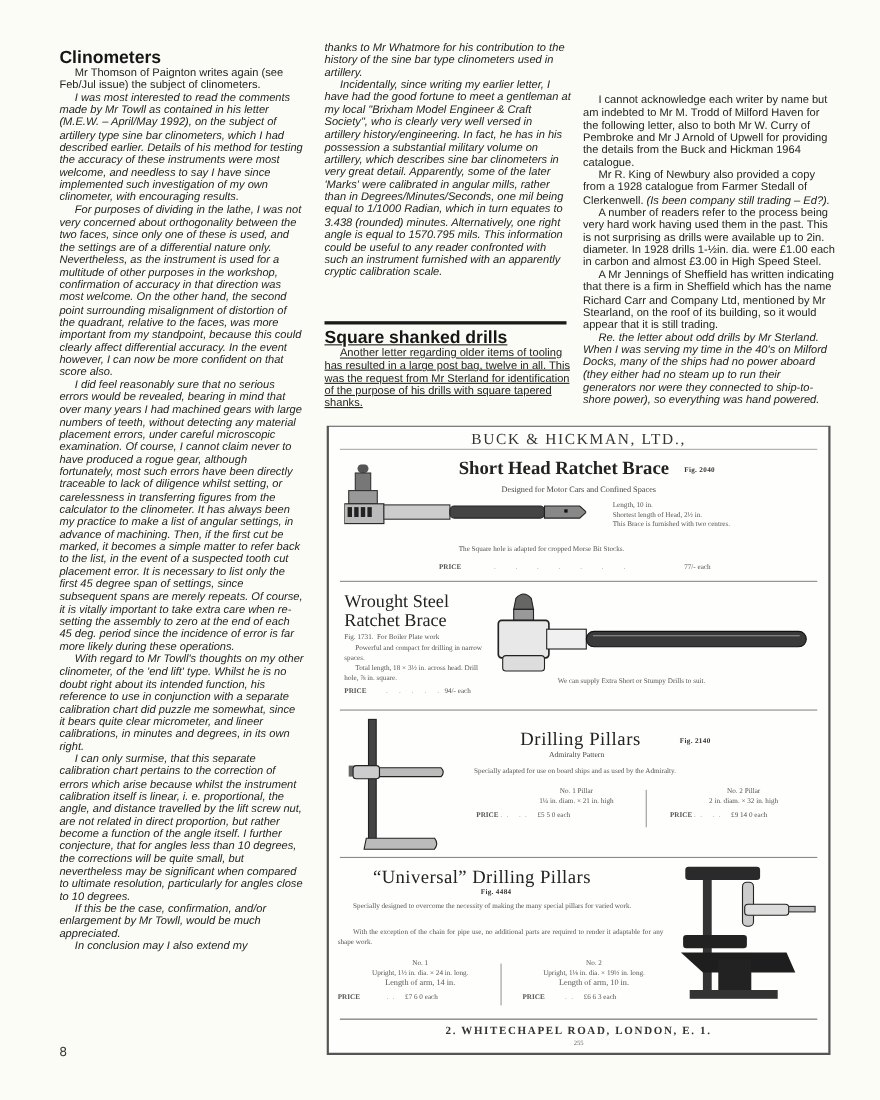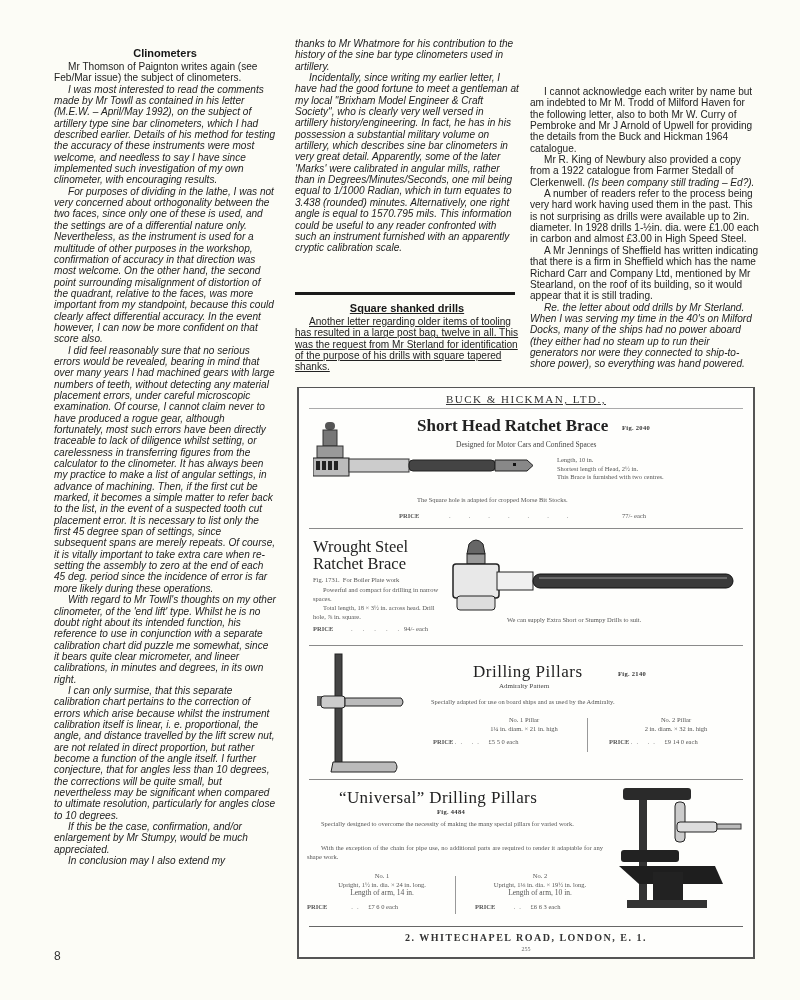--- a/index.html
+++ b/index.html
@@ -18,25 +18,24 @@
     }
     .col p { margin: 0; }
     .col p.ind { text-indent: 14px; }
     .col p.it { font-style: italic; }
     .col span.it { font-style: italic; }
     #col1 { left: 54px; top: 46px; width: 222px; }
     #col2 { left: 295px; top: 38px; width: 224px; }
     #col3 { left: 530px; top: 38px; width: 230px; margin-top: 48px; }
     h2.head {
       margin: 0 0 1px 0;
-      font-size: 11px;
+      font-size: 16px;
       line-height: 14px;
       font-weight: bold;
       color: #151515;
-      text-align: center;
     }
     .rule {
       position: absolute; left: 295px; top: 292px; width: 220px; height: 3px;
       background: #1a1a1a;
     }
     #sq { left: 295px; top: 301px; width: 224px; text-decoration: underline; }
     .pagenum {
       position: absolute; left: 54px; top: 949px; font-size: 12px; color: #333;
     }
 
@@ -59,50 +58,50 @@
     .vline { position: absolute; width: 1px; background: #999; }
 
     
     svg { display: block; }
   </style>
 </head>
 <body>
 
 <div class="col" id="col1">
   <h2 class="head">Clinometers</h2>
-  <p class="ind">Mr Thomson of Paignton writes again (see Feb/Mar issue) the subject of clinometers.</p>
+  <p class="ind">Mr Thomson of Paignton writes again (see Feb/Jul issue) the subject of clinometers.</p>
   <p class="ind it">I was most interested to read the comments made by Mr Towll as contained in his letter (M.E.W. – April/May 1992), on the subject of artillery type sine bar clinometers, which I had described earlier. Details of his method for testing the accuracy of these instruments were most welcome, and needless to say I have since implemented such investigation of my own clinometer, with encouraging results.</p>
   <p class="ind it">For purposes of dividing in the lathe, I was not very concerned about orthogonality between the two faces, since only one of these is used, and the settings are of a differential nature only. Nevertheless, as the instrument is used for a multitude of other purposes in the workshop, confirmation of accuracy in that direction was most welcome. On the other hand, the second point surrounding misalignment of distortion of the quadrant, relative to the faces, was more important from my standpoint, because this could clearly affect differential accuracy. In the event however, I can now be more confident on that score also.</p>
   <p class="ind it">I did feel reasonably sure that no serious errors would be revealed, bearing in mind that over many years I had machined gears with large numbers of teeth, without detecting any material placement errors, under careful microscopic examination. Of course, I cannot claim never to have produced a rogue gear, although fortunately, most such errors have been directly traceable to lack of diligence whilst setting, or carelessness in transferring figures from the calculator to the clinometer. It has always been my practice to make a list of angular settings, in advance of machining. Then, if the first cut be marked, it becomes a simple matter to refer back to the list, in the event of a suspected tooth cut placement error. It is necessary to list only the first 45 degree span of settings, since subsequent spans are merely repeats. Of course, it is vitally important to take extra care when re-setting the assembly to zero at the end of each 45 deg. period since the incidence of error is far more likely during these operations.</p>
   <p class="ind it">With regard to Mr Towll's thoughts on my other clinometer, of the 'end lift' type. Whilst he is no doubt right about its intended function, his reference to use in conjunction with a separate calibration chart did puzzle me somewhat, since it bears quite clear micrometer, and lineer calibrations, in minutes and degrees, in its own right.</p>
   <p class="ind it">I can only surmise, that this separate calibration chart pertains to the correction of errors which arise because whilst the instrument calibration itself is linear, i. e. proportional, the angle, and distance travelled by the lift screw nut, are not related in direct proportion, but rather become a function of the angle itself. I further conjecture, that for angles less than 10 degrees, the corrections will be quite small, but nevertheless may be significant when compared to ultimate resolution, particularly for angles close to 10 degrees.</p>
-  <p class="ind it">If this be the case, confirmation, and/or enlargement by Mr Stumpy, would be much appreciated.</p>
+  <p class="ind it">If this be the case, confirmation, and/or enlargement by Mr Towll, would be much appreciated.</p>
   <p class="ind it">In conclusion may I also extend my</p>
 </div>
 
 <div class="col" id="col2">
   <p class="it">thanks to Mr Whatmore for his contribution to the history of the sine bar type clinometers used in artillery.</p>
   <p class="ind it">Incidentally, since writing my earlier letter, I have had the good fortune to meet a gentleman at my local "Brixham Model Engineer &amp; Craft Society", who is clearly very well versed in artillery history/engineering. In fact, he has in his possession a substantial military volume on artillery, which describes sine bar clinometers in very great detail. Apparently, some of the later 'Marks' were calibrated in angular mills, rather than in Degrees/Minutes/Seconds, one mil being equal to 1/1000 Radian, which in turn equates to 3.438 (rounded) minutes. Alternatively, one right angle is equal to 1570.795 mils. This information could be useful to any reader confronted with such an instrument furnished with an apparently cryptic calibration scale.</p>
 </div>
 <div class="rule"></div>
 <div class="col" id="sq">
   <h2 class="head">Square shanked drills</h2>
   <p class="ind">Another letter regarding older items of tooling has resulted in a large post bag, twelve in all. This was the request from Mr Sterland for identification of the purpose of his drills with square tapered shanks.</p>
 </div>
 
 <div class="col" id="col3">
   <p class="ind">I cannot acknowledge each writer by name but am indebted to Mr M. Trodd of Milford Haven for the following letter, also to both Mr W. Curry of Pembroke and Mr J Arnold of Upwell for providing the details from the Buck and Hickman 1964 catalogue.</p>
-  <p class="ind"><span>Mr R. King of Newbury also provided a copy from a 1922 catalogue from Farmer Stedall of Clerkenwell.</span> <span class="it">(Is been company still trading – Ed?).</span></p>
+  <p class="ind"><span>Mr R. King of Newbury also provided a copy from a 1928 catalogue from Farmer Stedall of Clerkenwell.</span> <span class="it">(Is been company still trading – Ed?).</span></p>
   <p class="ind">A number of readers refer to the process being very hard work having used them in the past. This is not surprising as drills were available up to 2in. diameter. In 1928 drills 1-½in. dia. were £1.00 each in carbon and almost £3.00 in High Speed Steel.</p>
   <p class="ind">A Mr Jennings of Sheffield has written indicating that there is a firm in Sheffield which has the name Richard Carr and Company Ltd, mentioned by Mr Stearland, on the roof of its building, so it would appear that it is still trading.</p>
   <p class="ind it">Re. the letter about odd drills by Mr Sterland. When I was serving my time in the 40's on Milford Docks, many of the ships had no power aboard (they either had no steam up to run their generators nor were they connected to ship-to-shore power), so everything was hand powered.</p>
 </div>
 
 <div class="cat">
-  <div class="abs" style="left:0; right:0; top:5px; text-align:center; font-size:11px; letter-spacing:1.5px; color:#333;text-decoration:underline;">BUCK &amp; HICKMAN, LTD.,</div>
+  <div class="abs" style="left:0; right:0; top:5px; text-align:center; font-size:14px; letter-spacing:1.5px; color:#333;">BUCK &amp; HICKMAN, LTD.,</div>
   <div class="sep" style="top:20px; background:#aaa;"></div>
 
   <div class="abs" style="left:14px; top:34px;">
     <svg width="220" height="62" viewBox="0 0 220 62">
       <rect x="12" y="0" width="10" height="8" rx="4" fill="#555"></rect>
       <rect x="10" y="8" width="14" height="16" fill="#777" stroke="#333"></rect>
       <rect x="4" y="24" width="26" height="12" fill="#999" stroke="#333"></rect>
       <rect x="0" y="36" width="36" height="18" fill="#bbb" stroke="#222"></rect>
       <rect x="3" y="39" width="4" height="9" fill="#222"></rect>
         <rect x="9" y="39" width="4" height="9" fill="#222"></rect>

